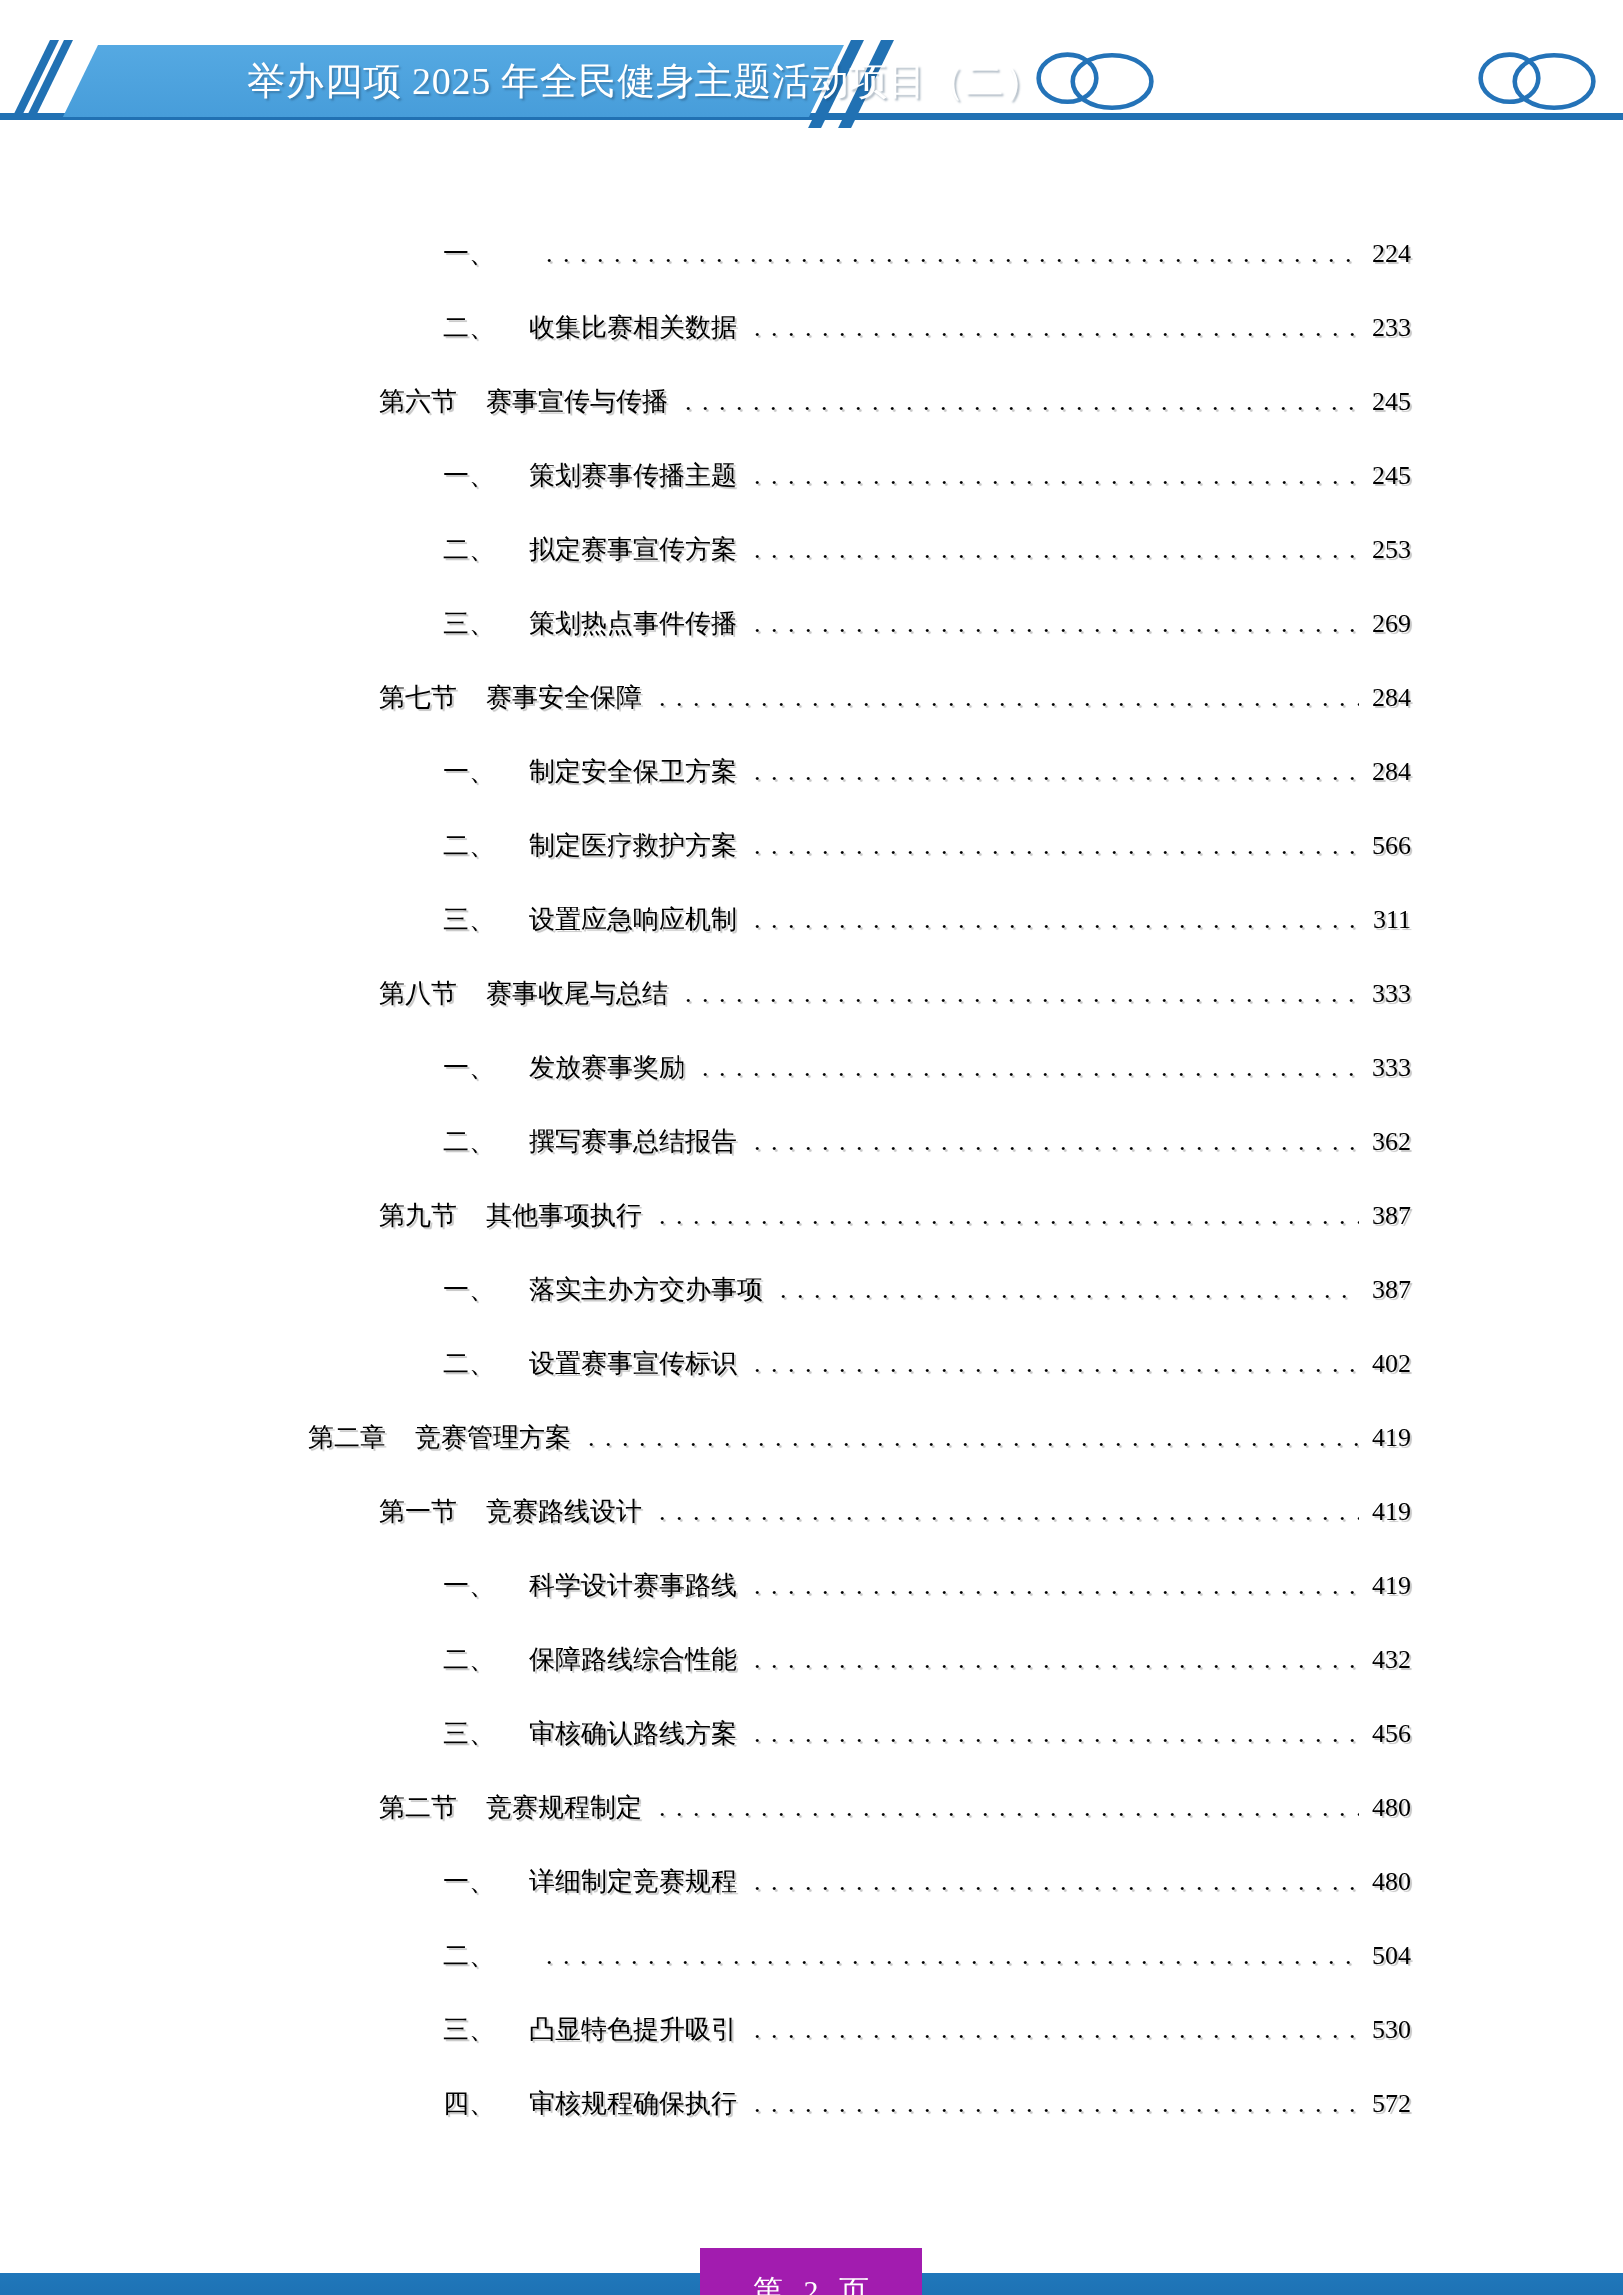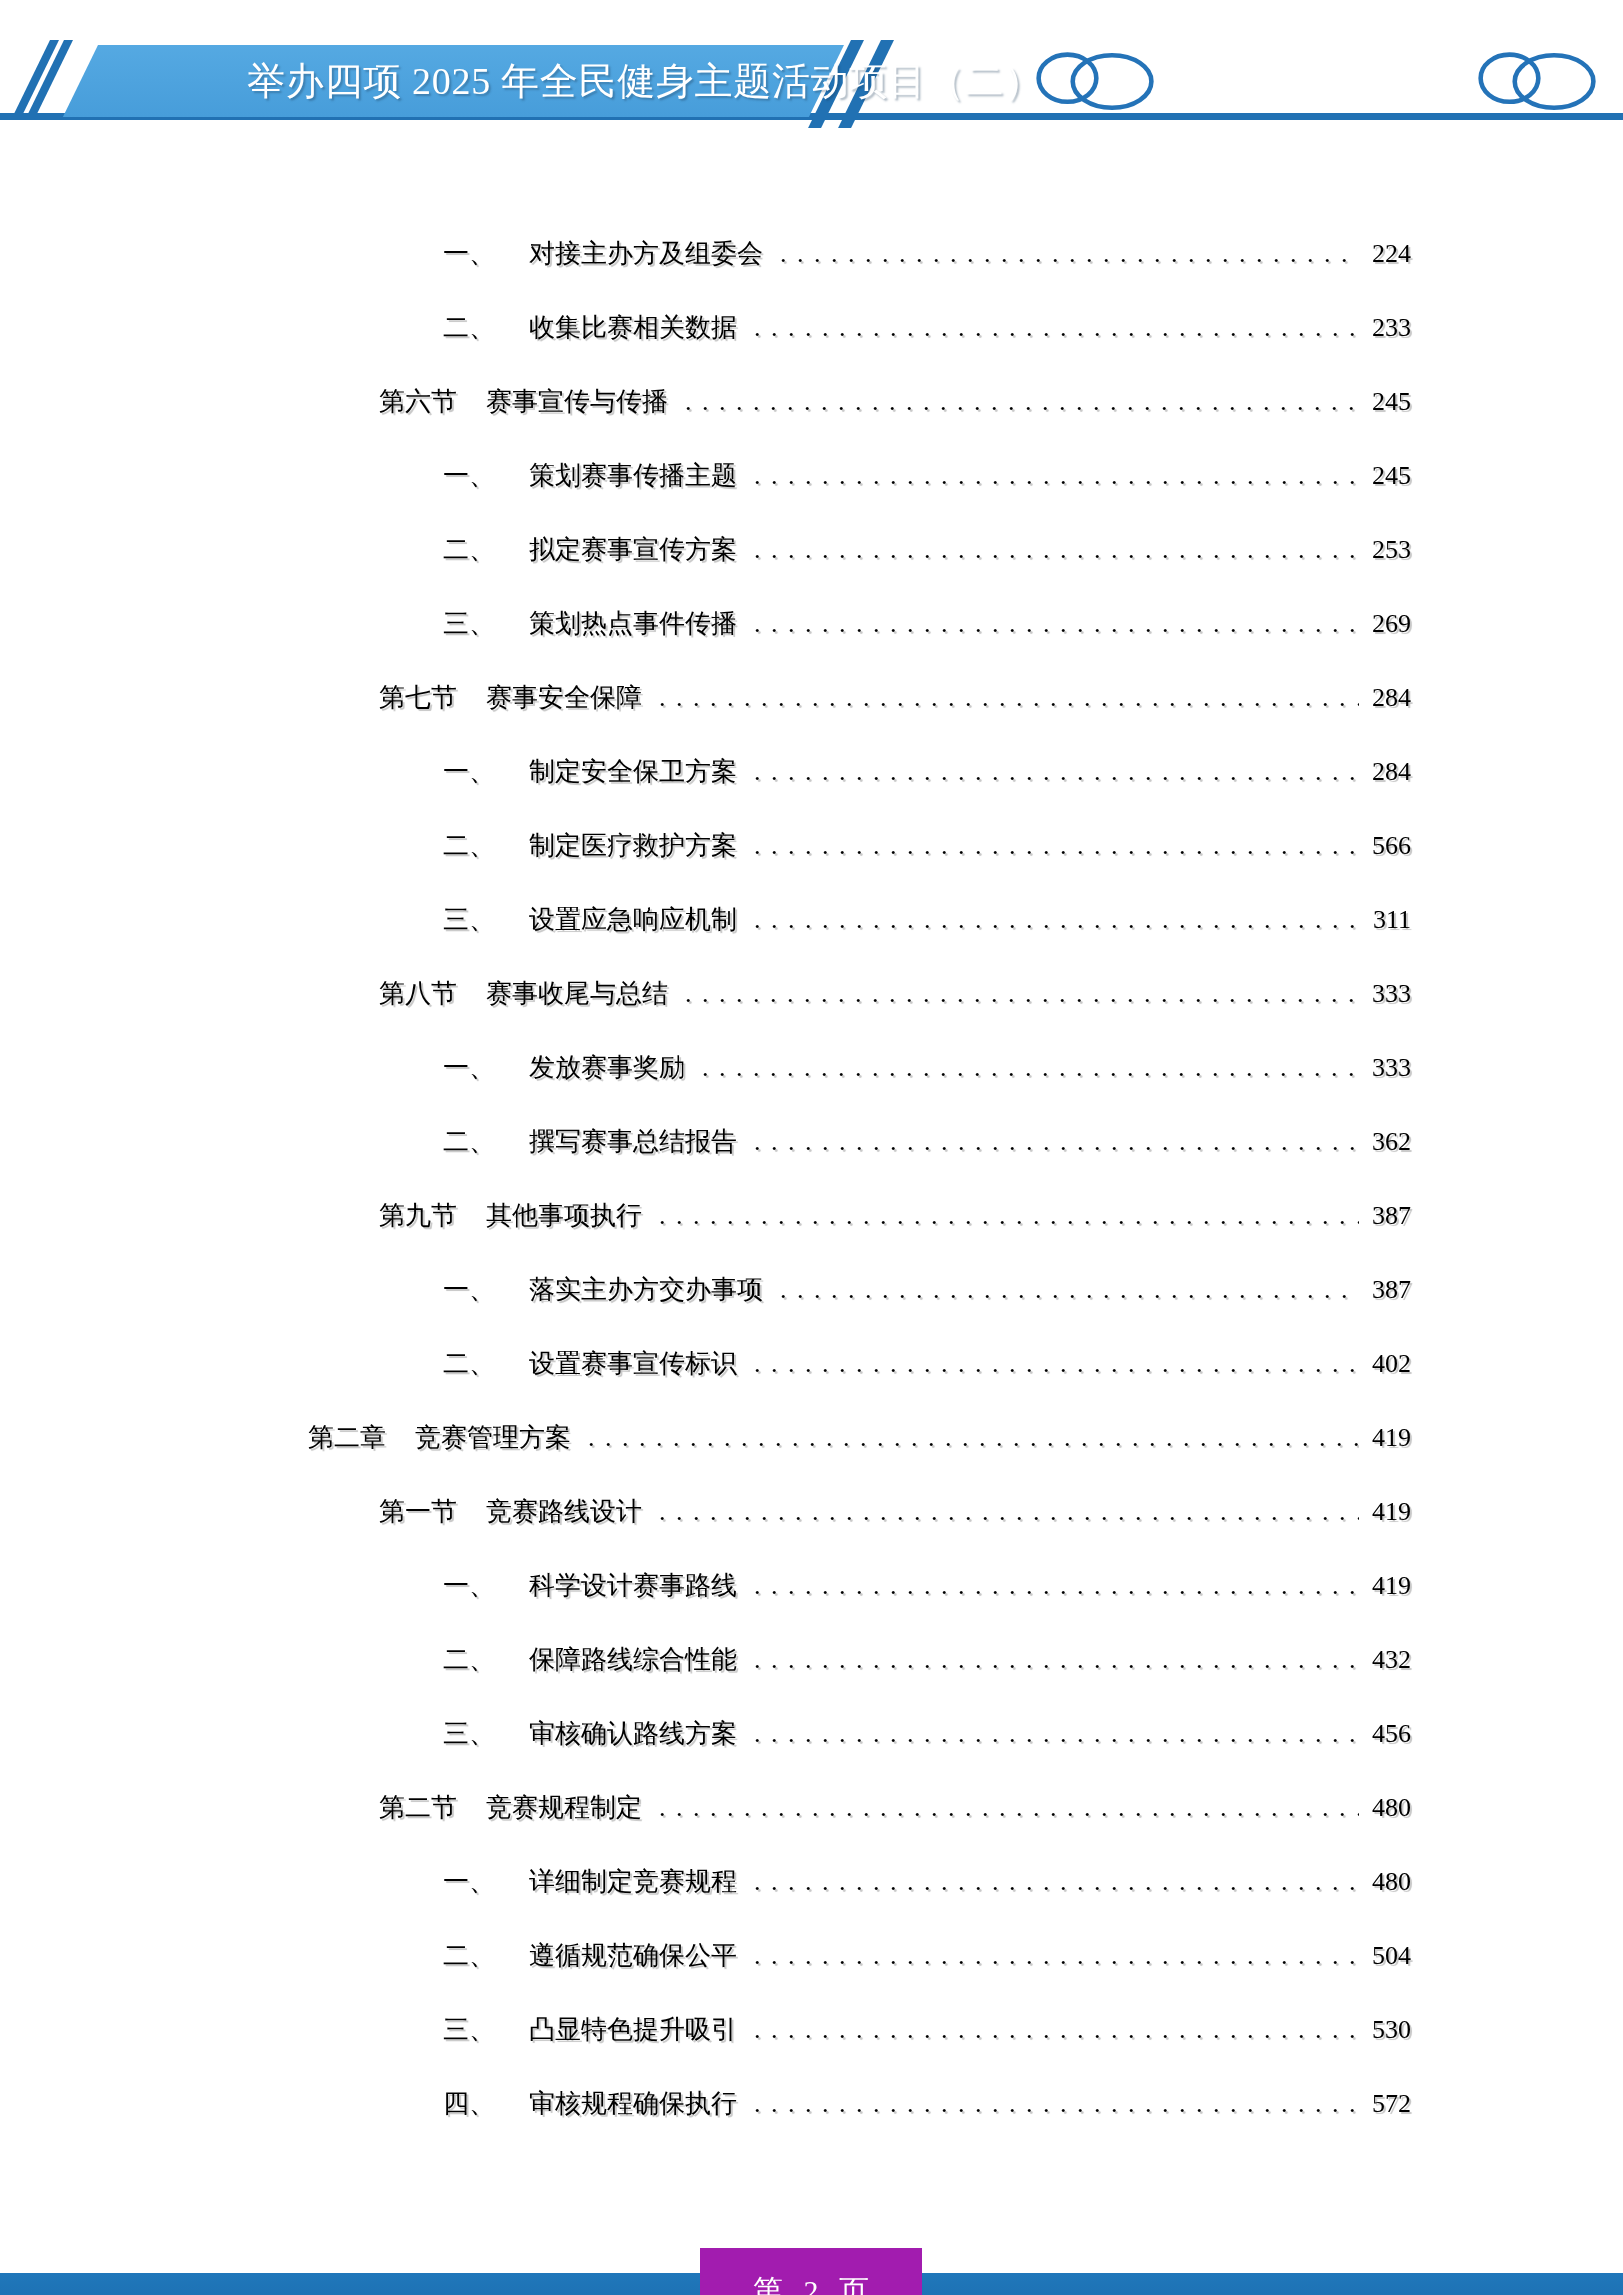--- a/index.html
+++ b/index.html
@@ -139,21 +139,20 @@
     </svg>
     <svg class="logo logo2" width="120" height="59" viewBox="0 0 183 90">
       <ellipse cx="48" cy="40" rx="44" ry="36" fill="none" stroke="#2473B8" stroke-width="7"></ellipse>
       <ellipse cx="116" cy="45" rx="60" ry="40" fill="none" stroke="#2473B8" stroke-width="7"></ellipse>
     </svg>
   </header>
 
   <main class="toc">
       <div class="toc-row item">
         <span class="toc-num">一、</span>
-        <span class="toc-label">对接主办方及组委会</span>
         <span class="dot-leader">................................................................................</span>
         <span class="toc-page">224</span>
       </div>
       <div class="toc-row item">
         <span class="toc-num">二、</span>
         <span class="toc-label">收集比赛相关数据</span>
         <span class="dot-leader">................................................................................</span>
         <span class="toc-page">233</span>
       </div>
       <div class="toc-row section">
@@ -277,21 +276,20 @@
         <span class="toc-page">480</span>
       </div>
       <div class="toc-row item">
         <span class="toc-num">一、</span>
         <span class="toc-label">详细制定竞赛规程</span>
         <span class="dot-leader">................................................................................</span>
         <span class="toc-page">480</span>
       </div>
       <div class="toc-row item">
         <span class="toc-num">二、</span>
-        <span class="toc-label">遵循规范确保公平</span>
         <span class="dot-leader">................................................................................</span>
         <span class="toc-page">504</span>
       </div>
       <div class="toc-row item">
         <span class="toc-num">三、</span>
         <span class="toc-label">凸显特色提升吸引</span>
         <span class="dot-leader">................................................................................</span>
         <span class="toc-page">530</span>
       </div>
       <div class="toc-row item">

